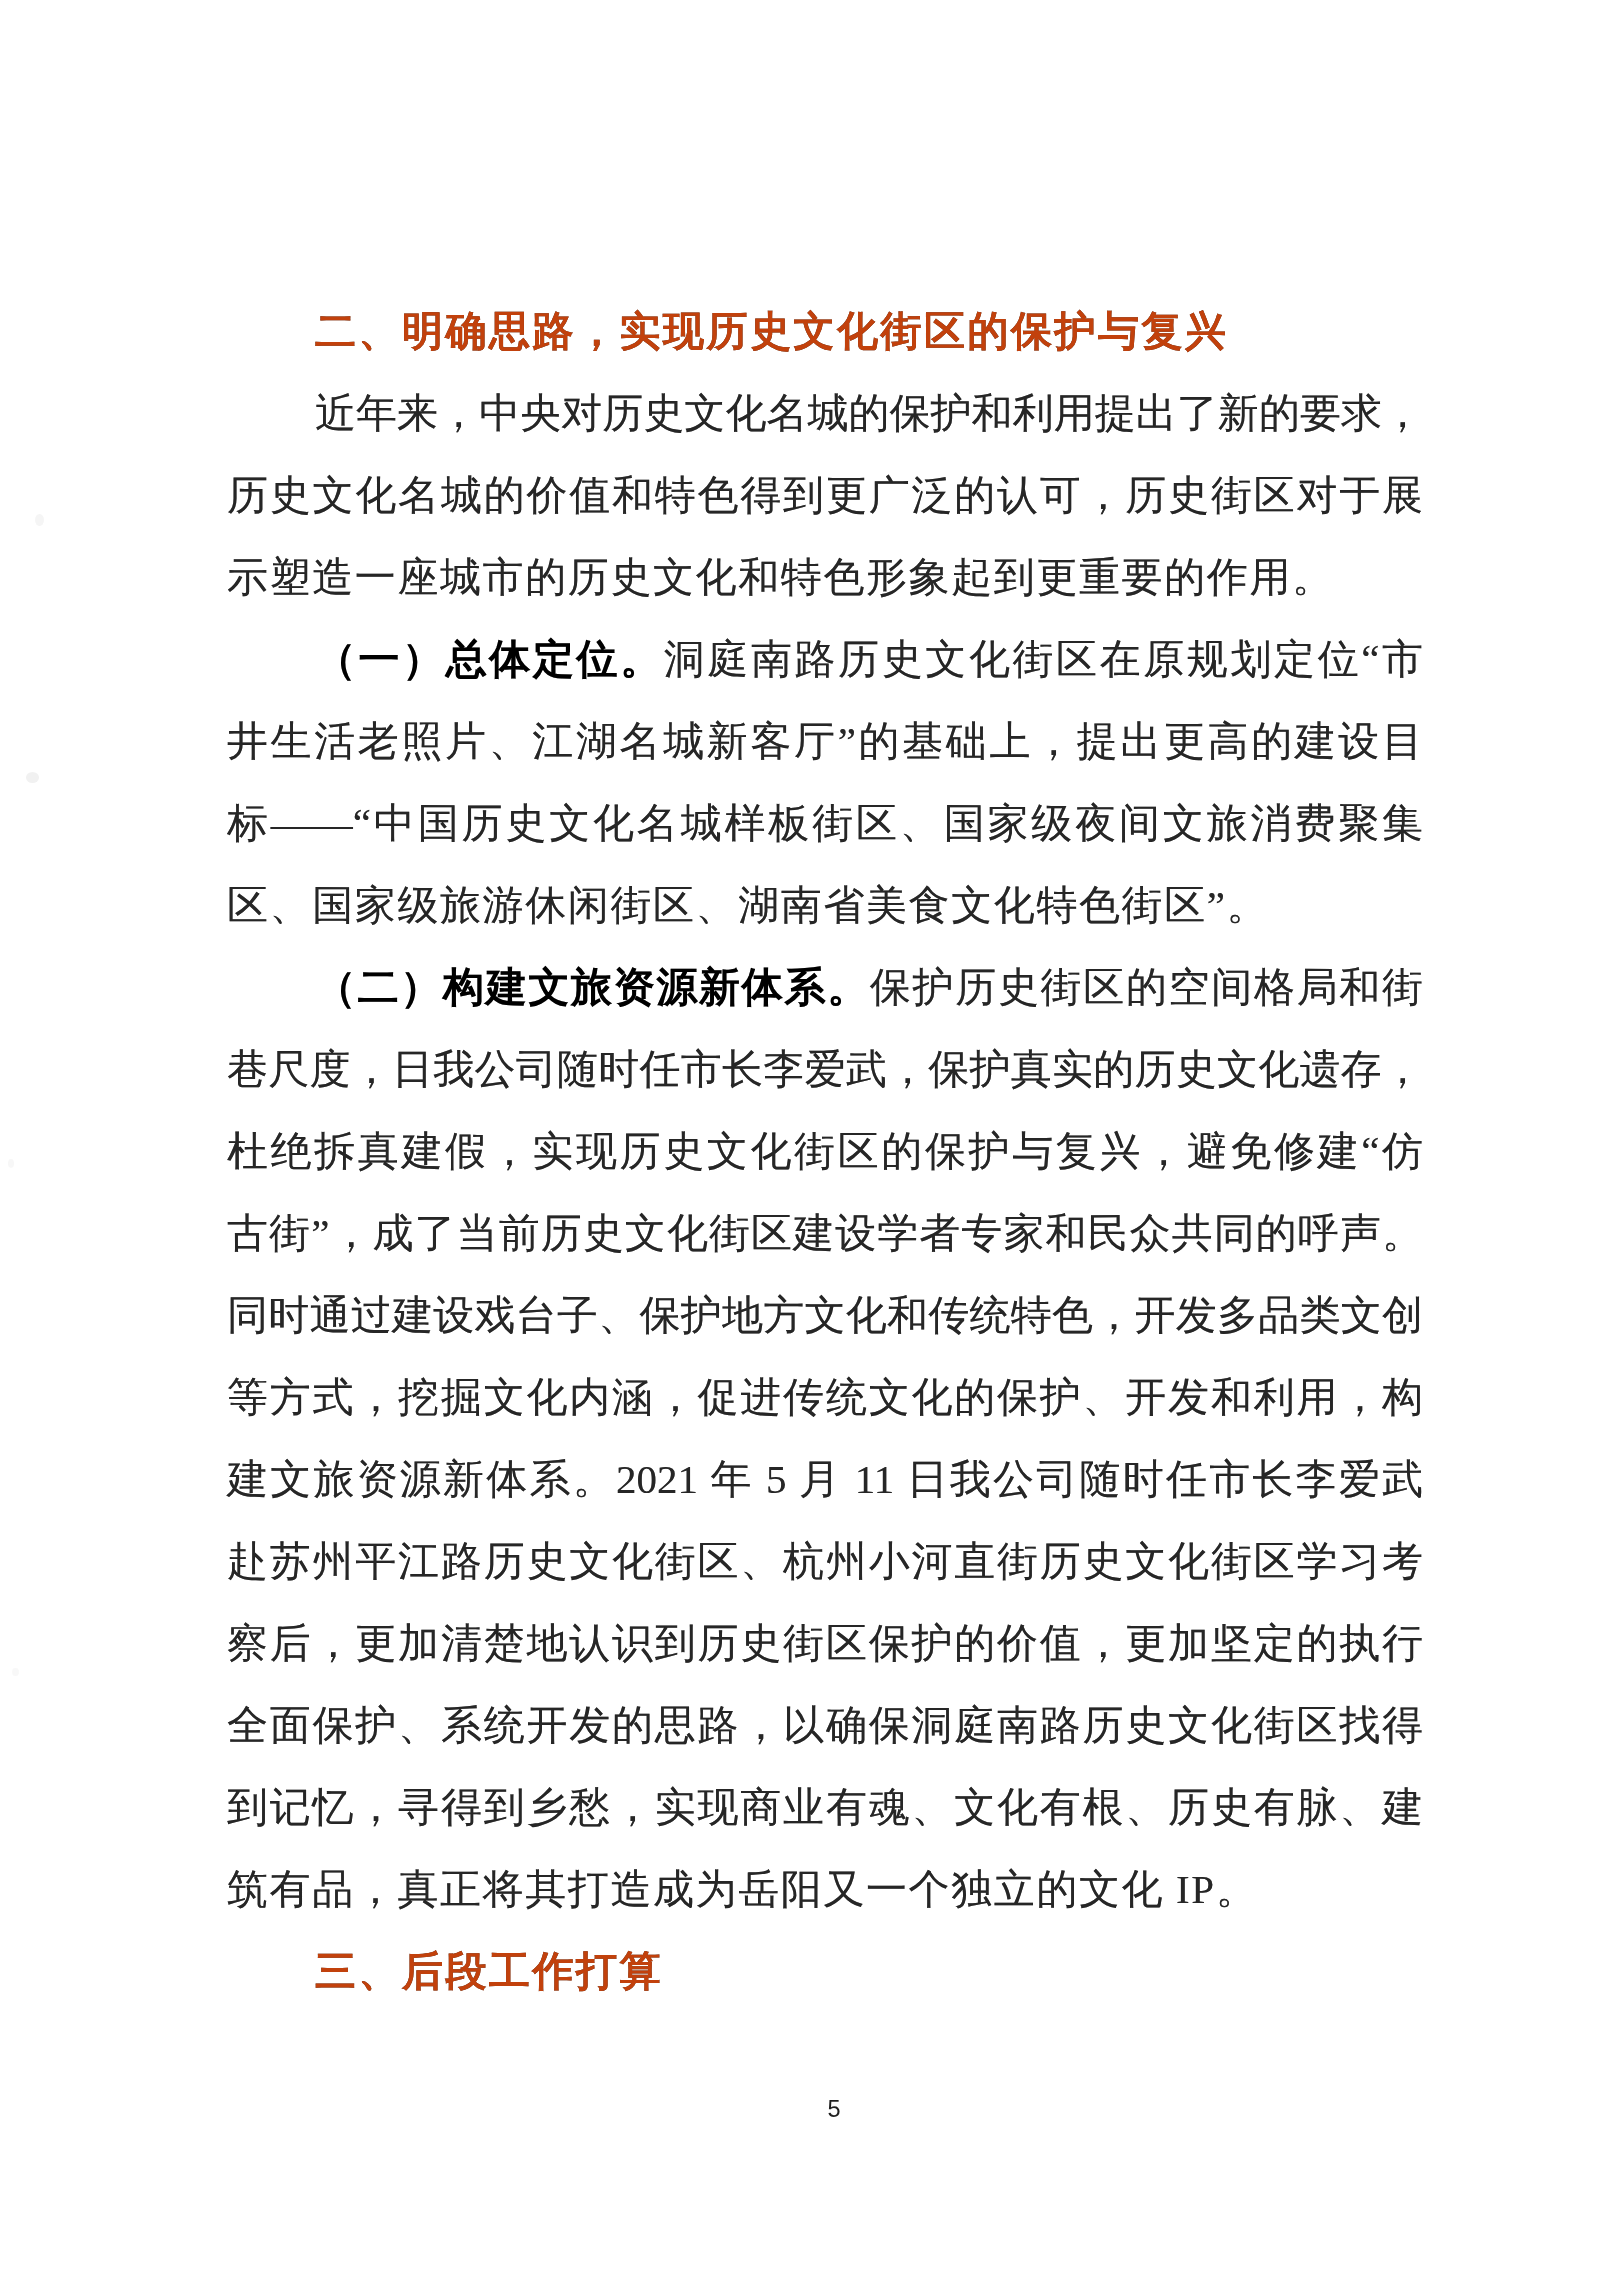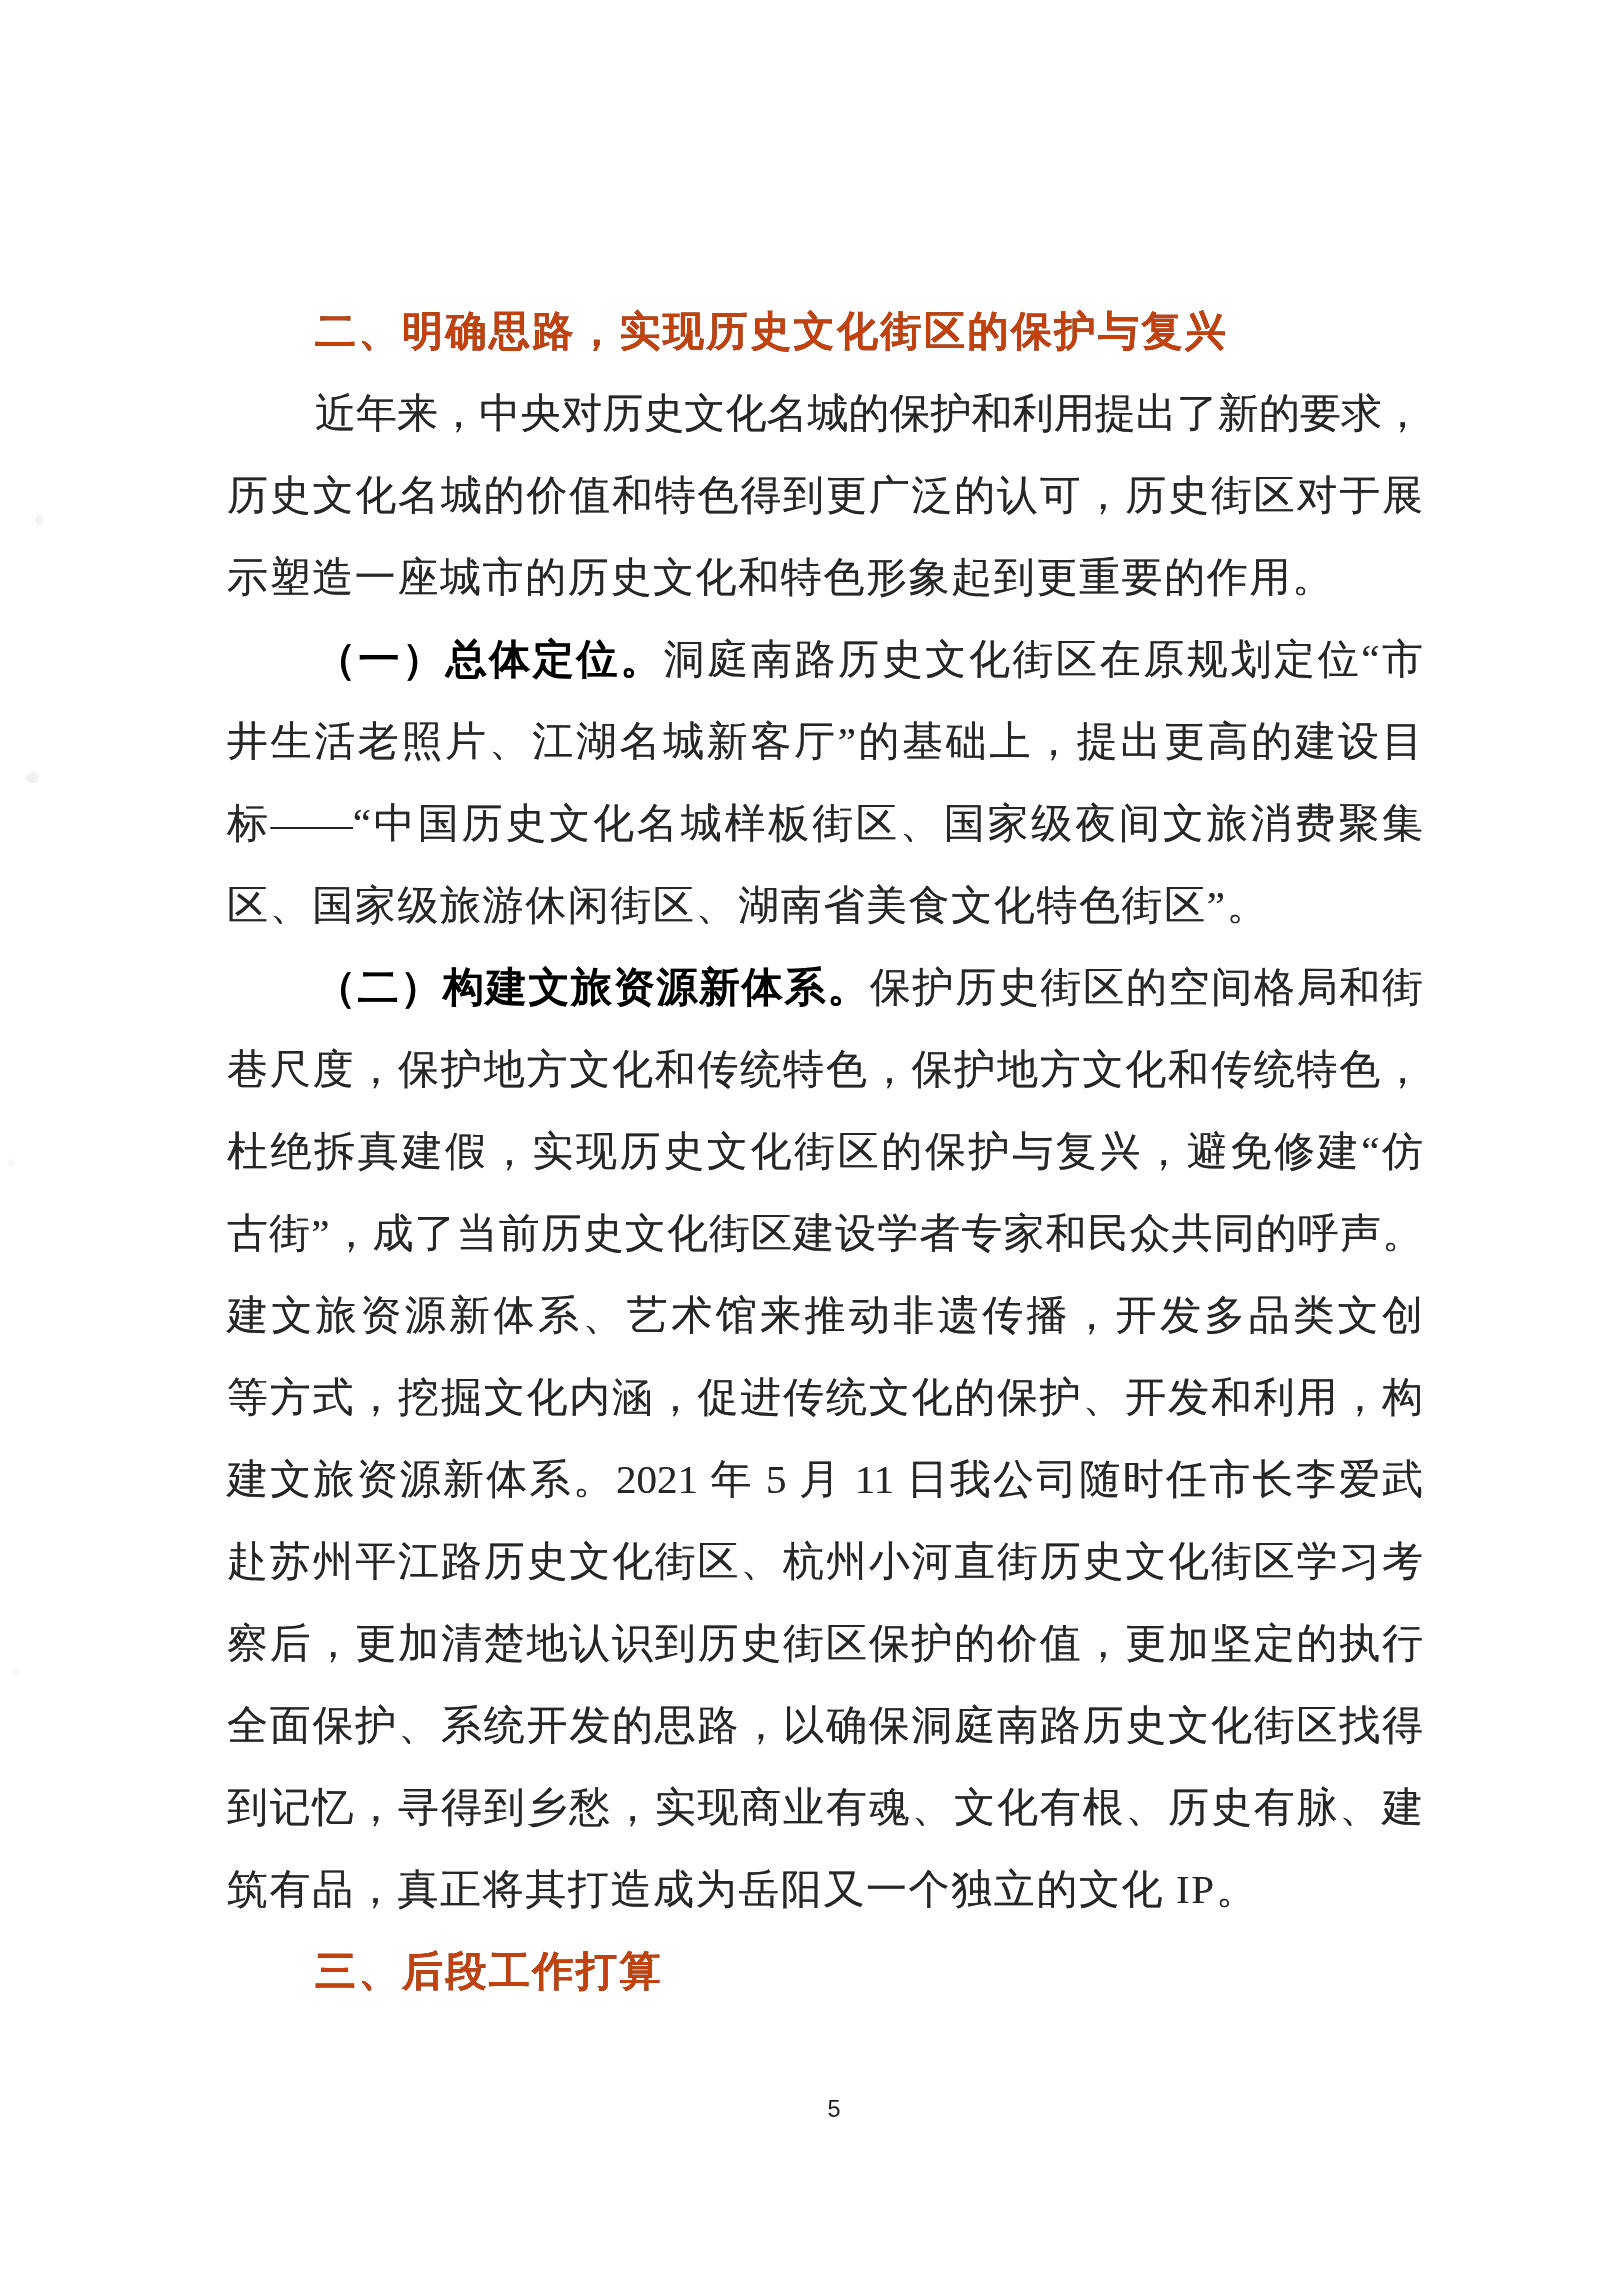--- a/index.html
+++ b/index.html
@@ -85,24 +85,24 @@
   <div class="text-block" id="document-body">
       <div class="line heading">二、明确思路，实现历史文化街区的保护与复兴</div>
       <div class="line indent justify">近年来，中央对历史文化名城的保护和利用提出了新的要求，</div>
       <div class="line justify">历史文化名城的价值和特色得到更广泛的认可，历史街区对于展</div>
       <div class="line">示塑造一座城市的历史文化和特色形象起到更重要的作用。</div>
       <div class="line indent justify"><span class="bold-runin">（一）总体定位。</span><span>洞庭南路历史文化街区在原规划定位“市</span></div>
       <div class="line justify">井生活老照片、江湖名城新客厅”的基础上，提出更高的建设目</div>
       <div class="line justify">标——“中国历史文化名城样板街区、国家级夜间文旅消费聚集</div>
       <div class="line">区、国家级旅游休闲街区、湖南省美食文化特色街区”。</div>
       <div class="line indent justify"><span class="bold-runin">（二）构建文旅资源新体系。</span><span>保护历史街区的空间格局和街</span></div>
-      <div class="line justify">巷尺度，保护地方文化和传统特色，保护地方文化和传统特色，</div>
+      <div class="line justify">巷尺度，日我公司随时任市长李爱武，保护真实的历史文化遗存，</div>
       <div class="line justify">杜绝拆真建假，实现历史文化街区的保护与复兴，避免修建“仿</div>
       <div class="line justify">古街”，成了当前历史文化街区建设学者专家和民众共同的呼声。</div>
-      <div class="line justify">建文旅资源新体系、艺术馆来推动非遗传播，开发多品类文创</div>
+      <div class="line justify">同时通过建设戏台子、保护地方文化和传统特色，开发多品类文创</div>
       <div class="line justify">等方式，挖掘文化内涵，促进传统文化的保护、开发和利用，构</div>
       <div class="line justify">建文旅资源新体系。2021 年 5 月 11 日我公司随时任市长李爱武</div>
       <div class="line justify">赴苏州平江路历史文化街区、杭州小河直街历史文化街区学习考</div>
       <div class="line justify">察后，更加清楚地认识到历史街区保护的价值，更加坚定的执行</div>
       <div class="line justify">全面保护、系统开发的思路，以确保洞庭南路历史文化街区找得</div>
       <div class="line justify">到记忆，寻得到乡愁，实现商业有魂、文化有根、历史有脉、建</div>
       <div class="line">筑有品，真正将其打造成为岳阳又一个独立的文化 IP。</div>
       <div class="line heading">三、后段工作打算</div>
     </div>
 

